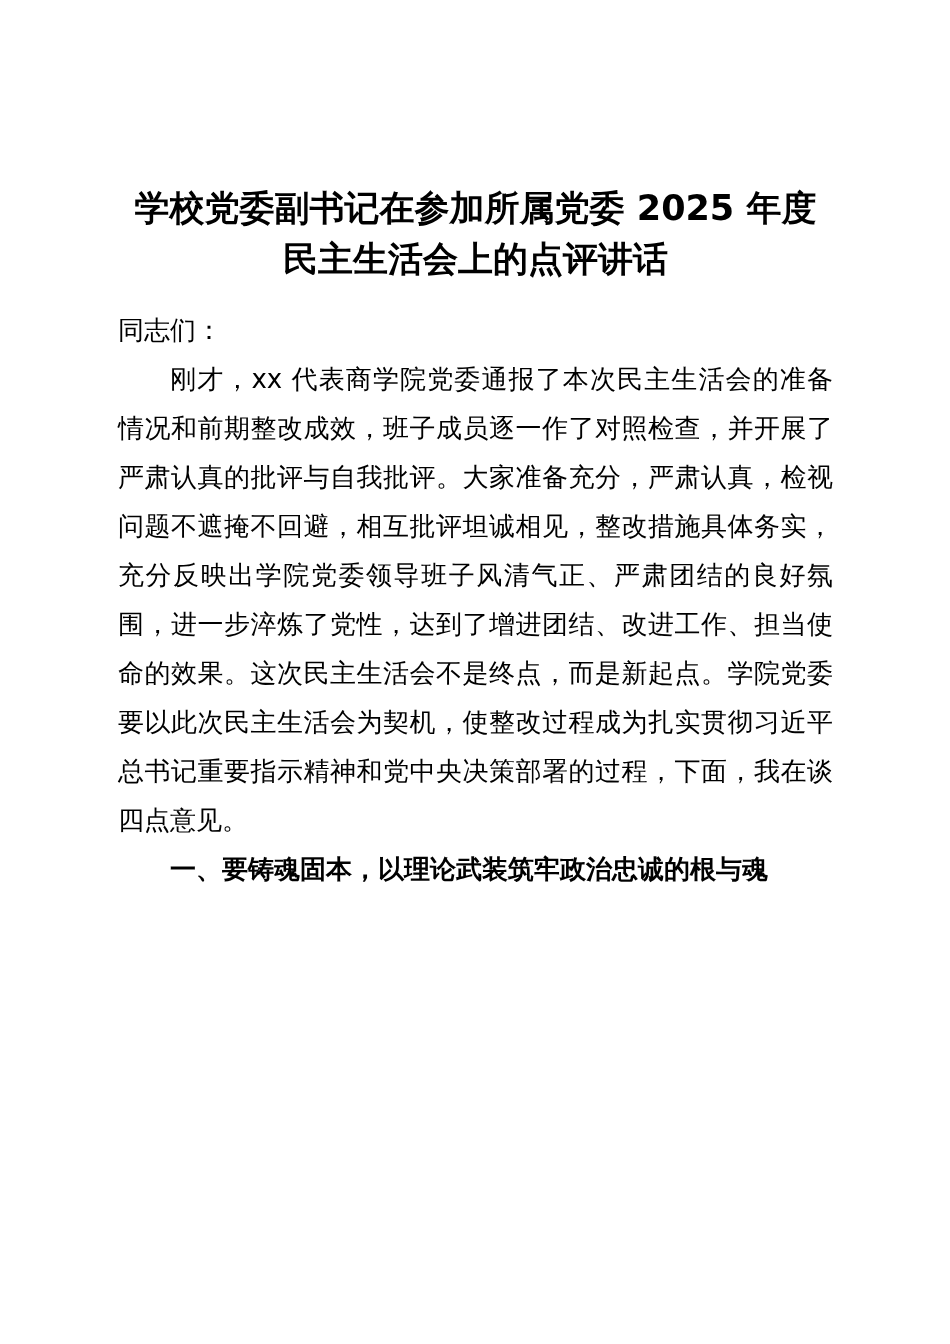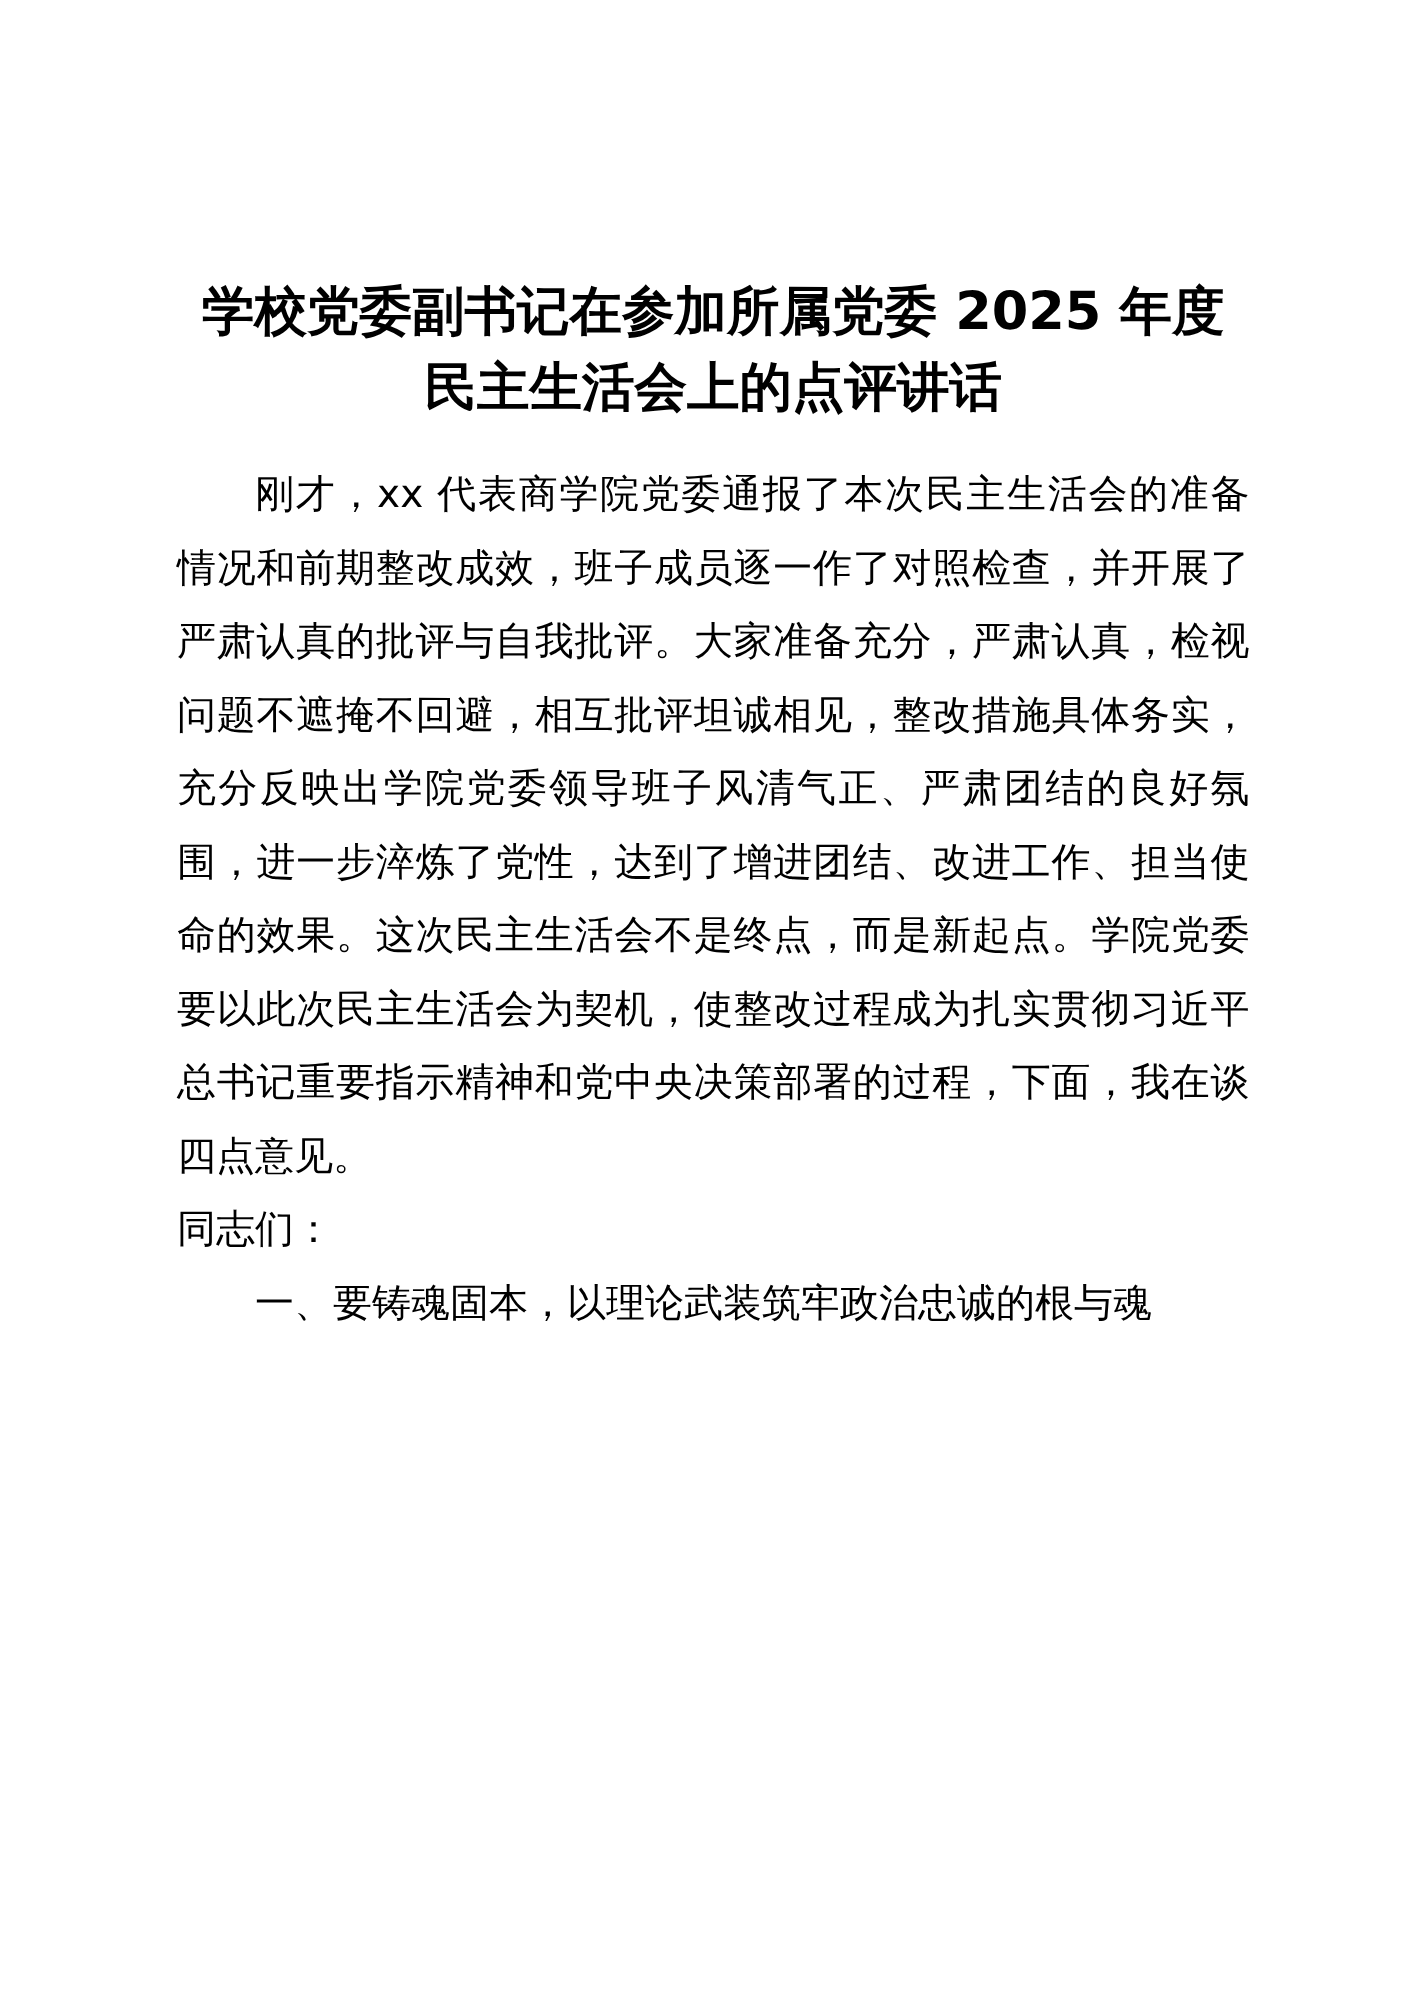--- a/index.html
+++ b/index.html
@@ -39,29 +39,29 @@
     text-align: justify;
     text-indent: 2em;
     line-break: strict;
     word-break: normal;
   }
   .para-salutation {
     text-indent: 0;
     text-align: left;
   }
   .para-heading {
-    font-weight: 400;
+    font-weight: 700;
   }
 </style>
 </head>
 <body>
 
 <div class="page">
   <div class="content">
     <h1 class="doc-title">学校党委副书记在参加所属党委 2025 年度民主生活会上的点评讲话</h1>
     <div class="doc-body">
 
-    <p class="para para-body">刚才，xx 代表商学院党委通报了本次民主生活会的准备情况和前期整改成效，班子成员逐一作了对照检查，并开展了严肃认真的批评与自我批评。大家准备充分，严肃认真，检视问题不遮掩不回避，相互批评坦诚相见，整改措施具体务实，充分反映出学院党委领导班子风清气正、严肃团结的良好氛围，进一步淬炼了党性，达到了增进团结、改进工作、担当使命的效果。这次民主生活会不是终点，而是新起点。学院党委要以此次民主生活会为契机，使整改过程成为扎实贯彻习近平总书记重要指示精神和党中央决策部署的过程，下面，我在谈四点意见。</p>
-        <p class="para para-salutation">同志们：</p>
+    <p class="para para-salutation">同志们：</p>
+        <p class="para para-body">刚才，xx 代表商学院党委通报了本次民主生活会的准备情况和前期整改成效，班子成员逐一作了对照检查，并开展了严肃认真的批评与自我批评。大家准备充分，严肃认真，检视问题不遮掩不回避，相互批评坦诚相见，整改措施具体务实，充分反映出学院党委领导班子风清气正、严肃团结的良好氛围，进一步淬炼了党性，达到了增进团结、改进工作、担当使命的效果。这次民主生活会不是终点，而是新起点。学院党委要以此次民主生活会为契机，使整改过程成为扎实贯彻习近平总书记重要指示精神和党中央决策部署的过程，下面，我在谈四点意见。</p>
         <p class="para para-heading">一、要铸魂固本，以理论武装筑牢政治忠诚的根与魂</p>
       </div>
   </div>
 </div>
 
 </body></html>

